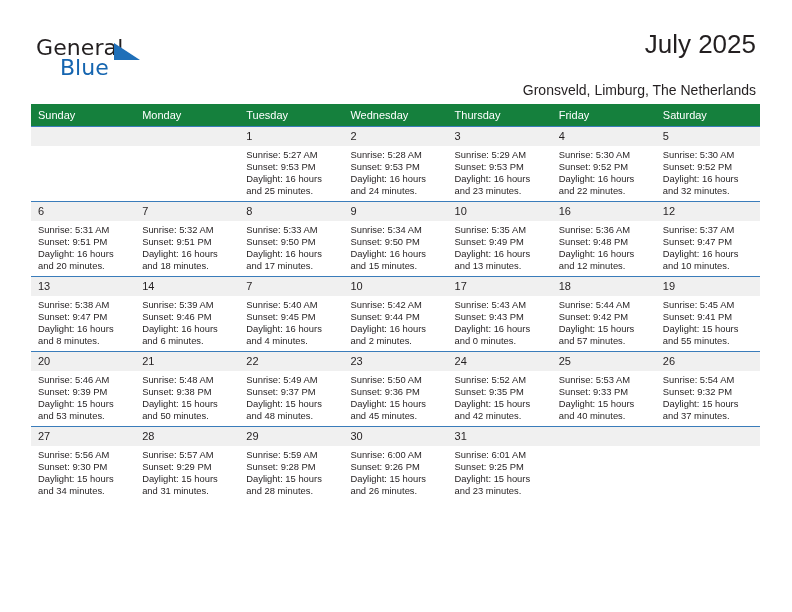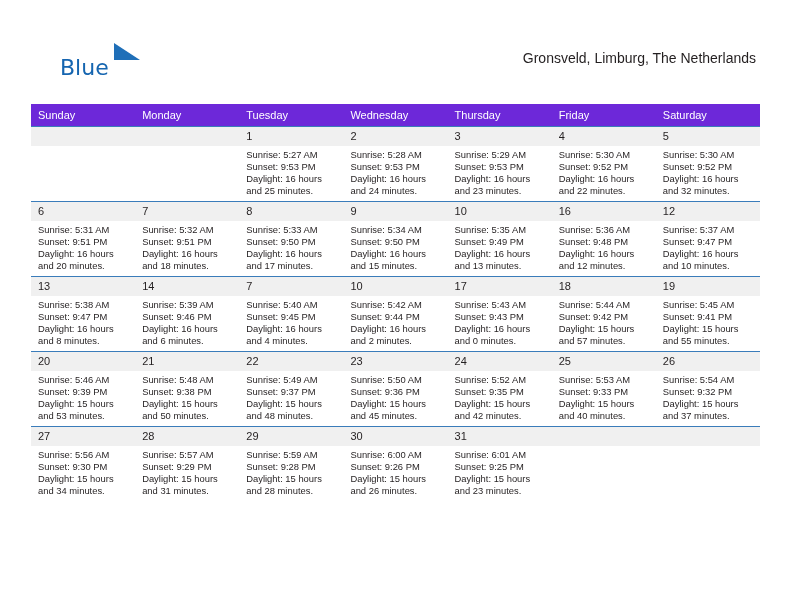--- a/index.html
+++ b/index.html
@@ -96,21 +96,21 @@
   .calendar {
     position: absolute;
     left: 31px;
     top: 104px;
     width: 729px;
     border-collapse: collapse;
     table-layout: fixed;
   }
 
   .calendar th {
-    background: #6d28d9;
+    background: #15803d;
     color: #ffffff;
     font-size: 11px;
     font-weight: 400;
     text-align: left;
     padding: 5px 0 5px 7px;
     height: 11px;
     border: none;
     margin-top: 6px;
   }
 
@@ -161,25 +161,27 @@
   }
 </style>
 </head>
 <body>
 
 <div class="page">
 
   <div class="header">
 
     <div class="logo">
+      <span class="logo-general">General</span>
       <span class="logo-triangle"></span>
       <span class="logo-blue">Blue</span>
     </div>
 
     <div class="title-block">
+      <div class="cal-title">July 2025</div>
       <div class="cal-subtitle">Gronsveld, Limburg, The Netherlands</div>
     </div>
 
   </div>
 
   <table class="calendar">
     <thead>
       <tr>
         <th>Sunday</th>
         <th>Monday</th>

